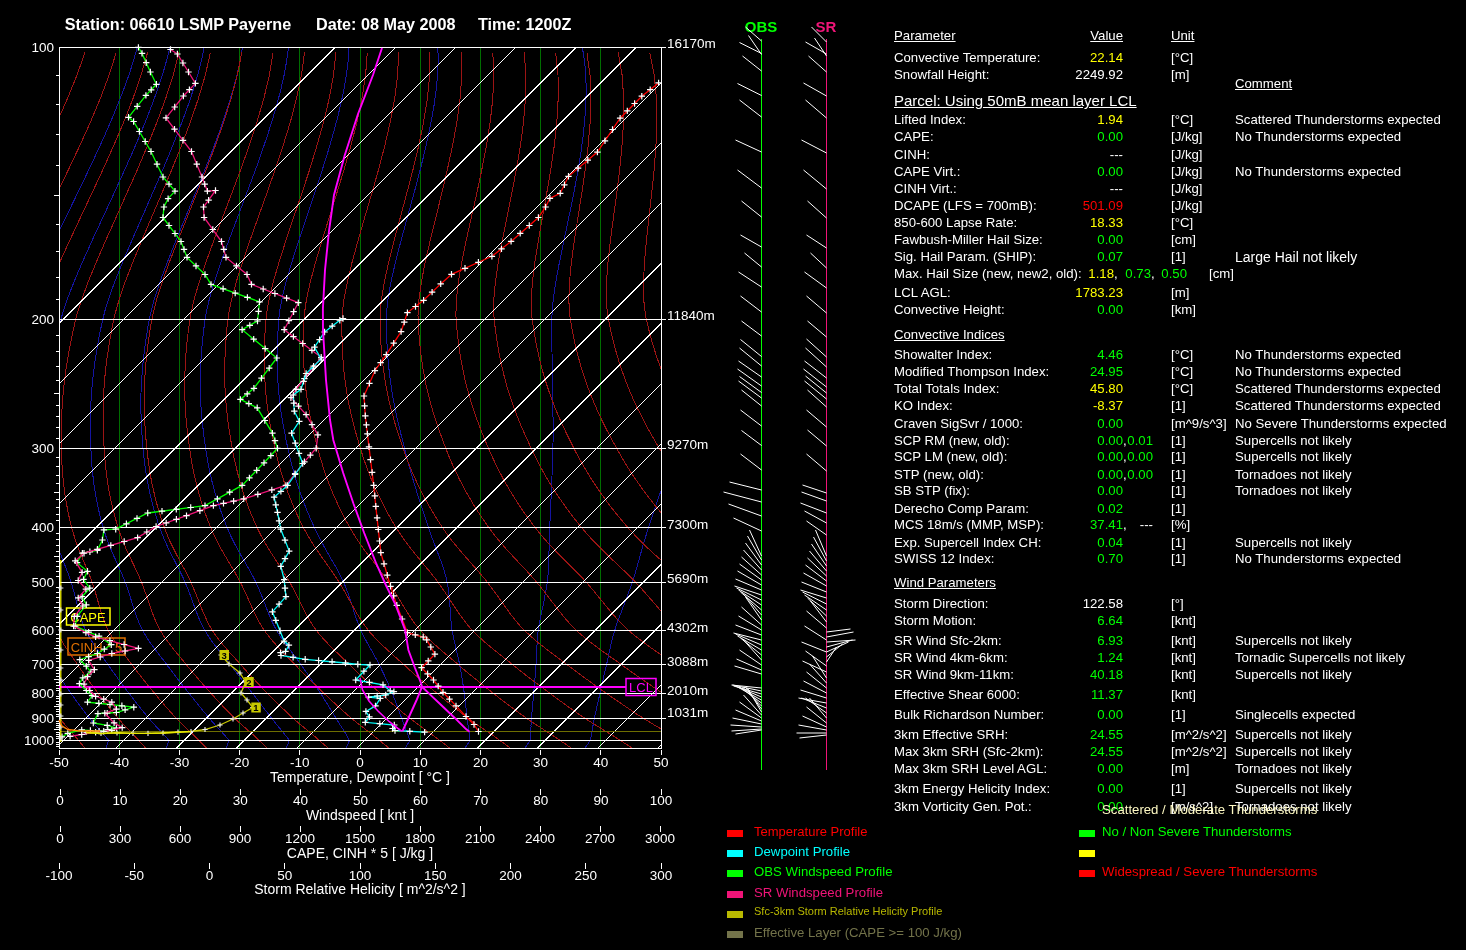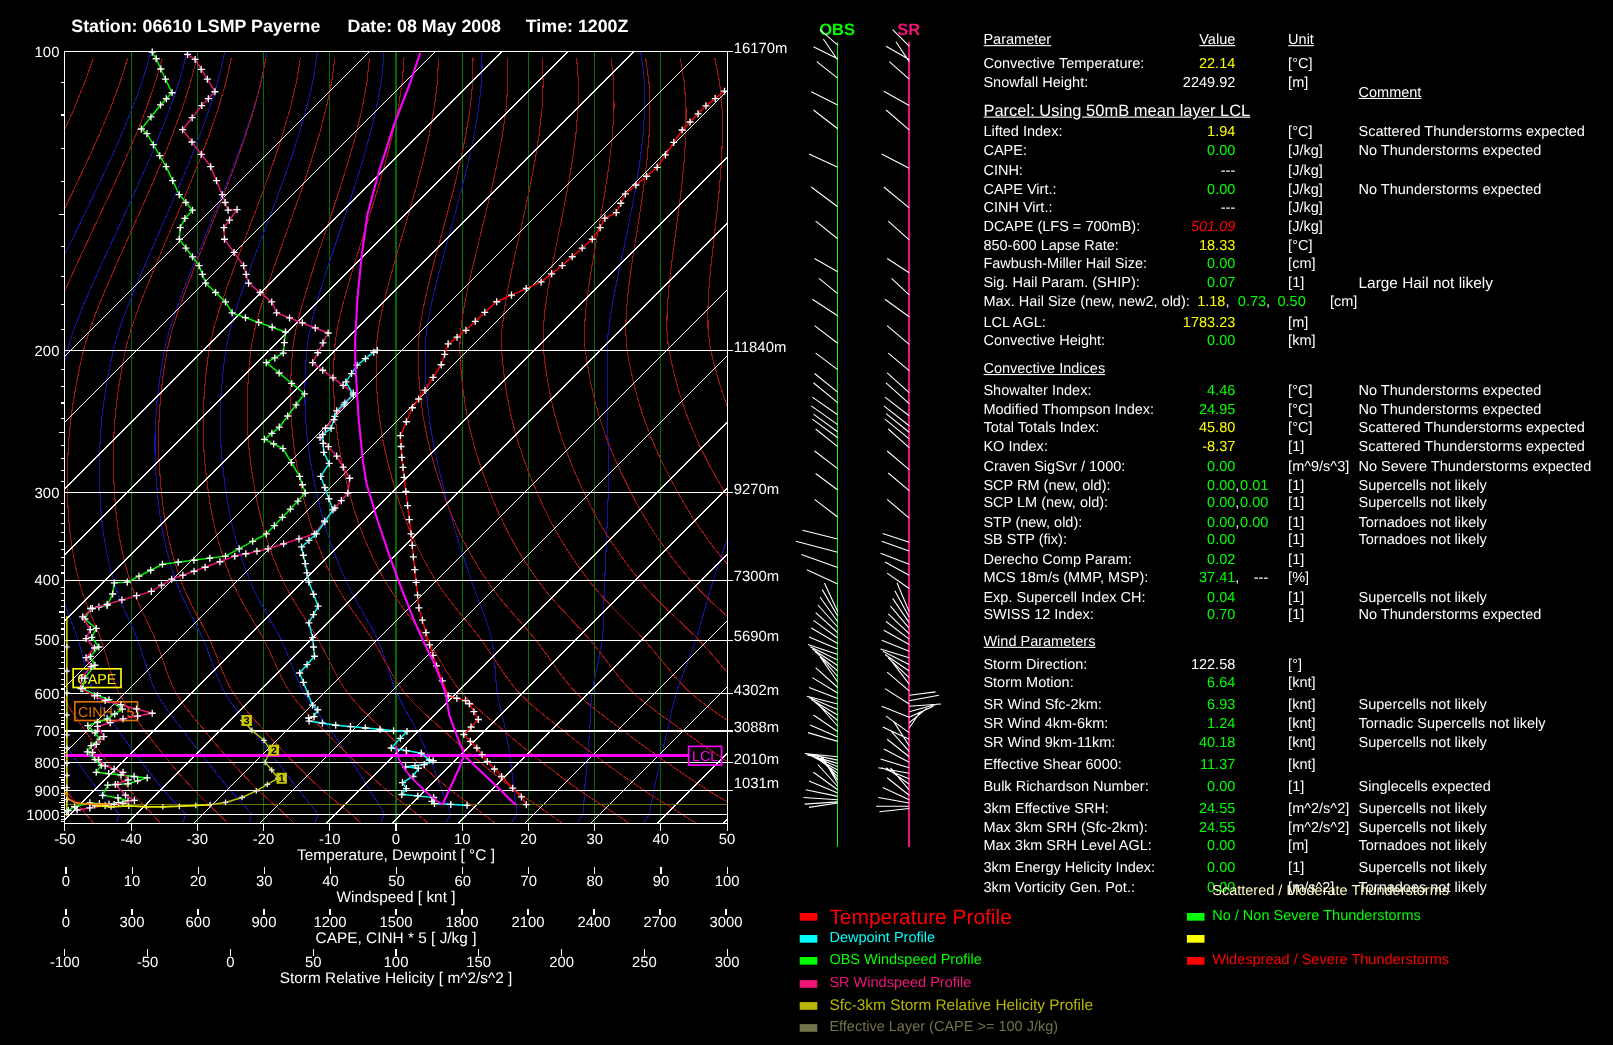--- a/index.html
+++ b/index.html
@@ -346,21 +346,21 @@
 <div style="position:absolute;font-size:13.2px;color:#FFFFFF;white-space:pre;right:343px;top:146.616px;"><span style="color:#FFFFFF">---</span></div>
 <div style="position:absolute;font-size:13.2px;color:#FFFFFF;white-space:pre;left:1171px;top:146.616px;">[J/kg]</div>
 <div style="position:absolute;font-size:13.2px;color:#FFFFFF;white-space:pre;left:894px;top:163.716px;">CAPE Virt.:</div>
 <div style="position:absolute;font-size:13.2px;color:#FFFFFF;white-space:pre;right:343px;top:163.716px;"><span style="color:#00FF00">0.00</span></div>
 <div style="position:absolute;font-size:13.2px;color:#FFFFFF;white-space:pre;left:1171px;top:163.716px;">[J/kg]</div>
 <div style="position:absolute;font-size:13.2px;color:#FFFFFF;white-space:pre;left:1235px;top:163.716px;">No Thunderstorms expected</div>
 <div style="position:absolute;font-size:13.2px;color:#FFFFFF;white-space:pre;left:894px;top:180.816px;">CINH Virt.:</div>
 <div style="position:absolute;font-size:13.2px;color:#FFFFFF;white-space:pre;right:343px;top:180.816px;"><span style="color:#FFFFFF">---</span></div>
 <div style="position:absolute;font-size:13.2px;color:#FFFFFF;white-space:pre;left:1171px;top:180.816px;">[J/kg]</div>
 <div style="position:absolute;font-size:13.2px;color:#FFFFFF;white-space:pre;left:894px;top:198.016px;">DCAPE (LFS = 700mB):</div>
-<div style="position:absolute;font-size:13.2px;color:#FFFFFF;white-space:pre;right:343px;top:198.016px;font-style:italic;"><span style="color:#FF0000">501.09</span></div>
+<div style="position:absolute;font-size:13.2px;color:#FFFFFF;white-space:pre;right:343px;top:198.016px;"><span style="color:#FF0000">501.09</span></div>
 <div style="position:absolute;font-size:13.2px;color:#FFFFFF;white-space:pre;left:1171px;top:198.016px;">[J/kg]</div>
 <div style="position:absolute;font-size:13.2px;color:#FFFFFF;white-space:pre;left:894px;top:215.116px;">850-600 Lapse Rate:</div>
 <div style="position:absolute;font-size:13.2px;color:#FFFFFF;white-space:pre;right:343px;top:215.116px;"><span style="color:#FFFF00">18.33</span></div>
 <div style="position:absolute;font-size:13.2px;color:#FFFFFF;white-space:pre;left:1171px;top:215.116px;">[°C]</div>
 <div style="position:absolute;font-size:13.2px;color:#FFFFFF;white-space:pre;left:894px;top:232.316px;">Fawbush-Miller Hail Size:</div>
 <div style="position:absolute;font-size:13.2px;color:#FFFFFF;white-space:pre;right:343px;top:232.316px;"><span style="color:#00FF00">0.00</span></div>
 <div style="position:absolute;font-size:13.2px;color:#FFFFFF;white-space:pre;left:1171px;top:232.316px;">[cm]</div>
 <div style="position:absolute;font-size:13.2px;color:#FFFFFF;white-space:pre;left:894px;top:249.41600000000003px;">Sig. Hail Param. (SHIP):</div>
 <div style="position:absolute;font-size:13.2px;color:#FFFFFF;white-space:pre;right:343px;top:249.41600000000003px;"><span style="color:#00FF00">0.07</span></div>
 <div style="position:absolute;font-size:13.2px;color:#FFFFFF;white-space:pre;left:1171px;top:249.41600000000003px;">[1]</div>
@@ -477,28 +477,28 @@
 <div style="position:absolute;font-size:13.2px;color:#FFFFFF;white-space:pre;left:1235px;top:761.416px;">Tornadoes not likely</div>
 <div style="position:absolute;font-size:13.2px;color:#FFFFFF;white-space:pre;left:894px;top:781.416px;">3km Energy Helicity Index:</div>
 <div style="position:absolute;font-size:13.2px;color:#FFFFFF;white-space:pre;right:343px;top:781.416px;"><span style="color:#00FF00">0.00</span></div>
 <div style="position:absolute;font-size:13.2px;color:#FFFFFF;white-space:pre;left:1171px;top:781.416px;">[1]</div>
 <div style="position:absolute;font-size:13.2px;color:#FFFFFF;white-space:pre;left:1235px;top:781.416px;">Supercells not likely</div>
 <div style="position:absolute;font-size:13.2px;color:#FFFFFF;white-space:pre;left:894px;top:798.616px;">3km Vorticity Gen. Pot.:</div>
 <div style="position:absolute;font-size:13.2px;color:#FFFFFF;white-space:pre;right:343px;top:798.616px;"><span style="color:#00FF00">0.00</span></div>
 <div style="position:absolute;font-size:13.2px;color:#FFFFFF;white-space:pre;left:1171px;top:798.616px;">[m/s^2]</div>
 <div style="position:absolute;font-size:13.2px;color:#FFFFFF;white-space:pre;left:1235px;top:798.616px;">Tornadoes not likely</div>
 <div style="position:absolute;left:727px;top:829.8px;width:16px;height:7px;background:#FF0000"></div>
-<div style="position:absolute;left:754px;top:823.8px;font-size:19px;color:#FF0000;white-space:pre">Temperature Profile</div>
+<div style="position:absolute;left:754px;top:823.8px;font-size:13px;color:#FF0000;white-space:pre">Temperature Profile</div>
 <div style="position:absolute;left:727px;top:850.0999999999999px;width:16px;height:7px;background:#00FFFF"></div>
 <div style="position:absolute;left:754px;top:844.0999999999999px;font-size:13.2px;color:#00FFFF;white-space:pre">Dewpoint Profile</div>
 <div style="position:absolute;left:727px;top:870.3999999999999px;width:16px;height:7px;background:#00FF00"></div>
 <div style="position:absolute;left:754px;top:864.3999999999999px;font-size:13.2px;color:#00FF00;white-space:pre">OBS Windspeed Profile</div>
 <div style="position:absolute;left:727px;top:890.6999999999998px;width:16px;height:7px;background:#F01478"></div>
 <div style="position:absolute;left:754px;top:884.6999999999998px;font-size:13.2px;color:#F01478;white-space:pre">SR Windspeed Profile</div>
 <div style="position:absolute;left:727px;top:910.9999999999998px;width:16px;height:7px;background:#B8B800"></div>
-<div style="position:absolute;left:754px;top:904.9999999999998px;font-size:14px;color:#B8B800;white-space:pre">Sfc-3km Storm Relative Helicity Profile</div>
+<div style="position:absolute;left:754px;top:904.9999999999998px;font-size:11px;color:#B8B800;white-space:pre">Sfc-3km Storm Relative Helicity Profile</div>
 <div style="position:absolute;left:727px;top:931.2999999999997px;width:16px;height:7px;background:#73734A"></div>
 <div style="position:absolute;left:754px;top:925.2999999999997px;font-size:13.2px;color:#73734A;white-space:pre">Effective Layer (CAPE &gt;= 100 J/kg)</div>
 <div style="position:absolute;left:1079px;top:829.8px;width:16px;height:7px;background:#00FF00"></div>
 <div style="position:absolute;left:1102px;top:823.8px;font-size:13.2px;color:#00FF00;white-space:pre">No / Non Severe Thunderstorms</div>
 <div style="position:absolute;left:1079px;top:850.0999999999999px;width:16px;height:7px;background:#FFFF00"></div>
 <div style="position:absolute;left:1102px;top:802px;font-size:13.2px;color:#fef9c3;white-space:pre">Scattered / Moderate Thunderstorms</div>
 <div style="position:absolute;left:1079px;top:870.3999999999999px;width:16px;height:7px;background:#FF0000"></div>
 <div style="position:absolute;left:1102px;top:864.3999999999999px;font-size:13.2px;color:#FF0000;white-space:pre">Widespread / Severe Thunderstorms</div>
 </body></html>

